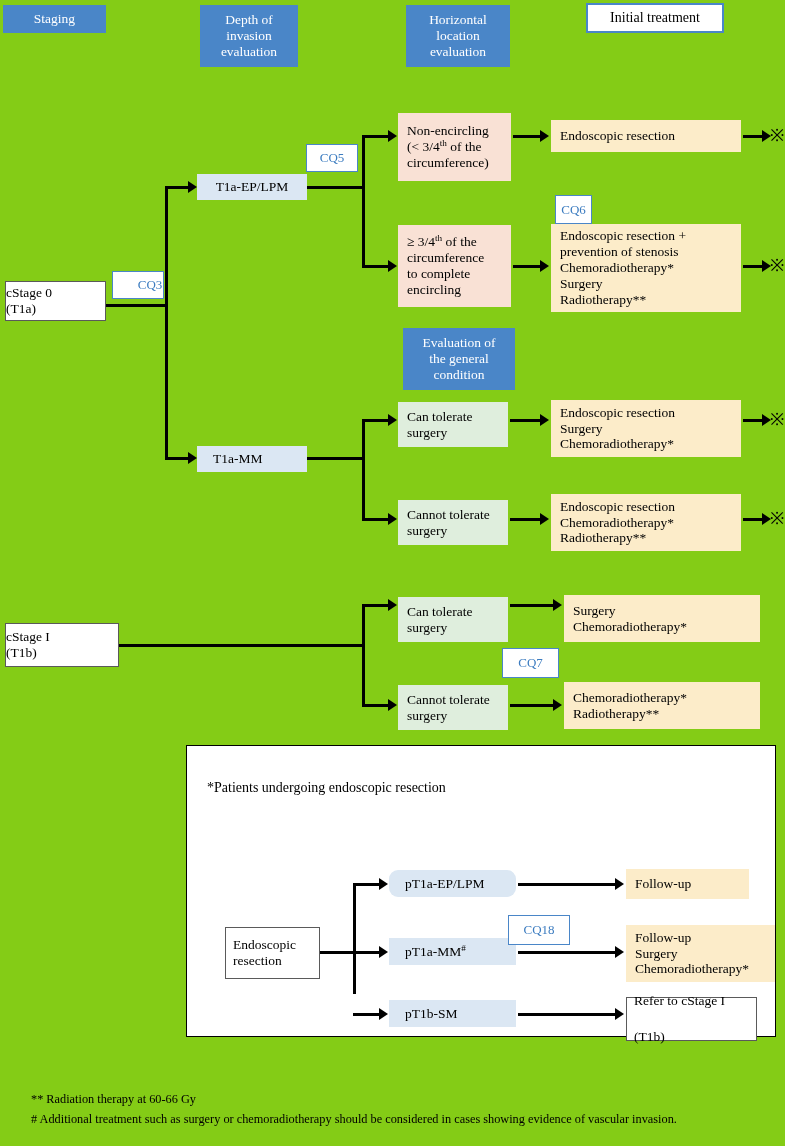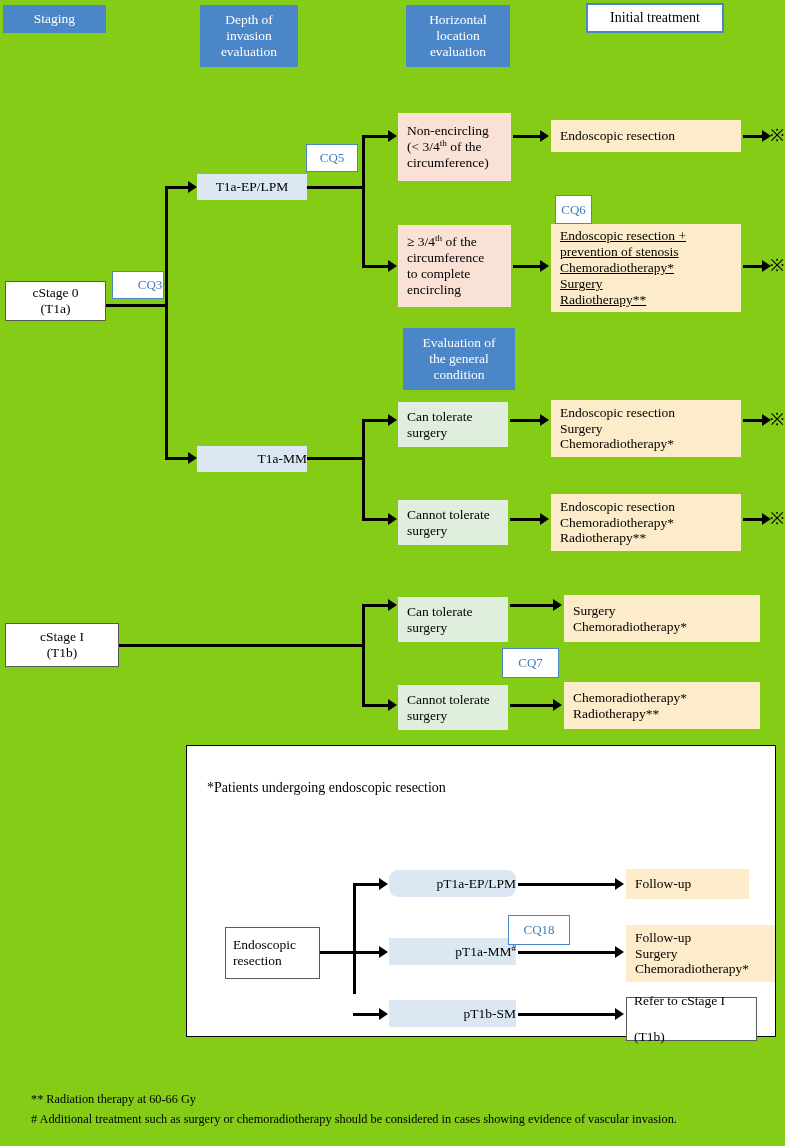--- a/index.html
+++ b/index.html
@@ -58,36 +58,34 @@
     z-index: 7;
   }
   
   .box-white {
     background: #ffffff;
     border: 1.1px solid #5a5a5a;
     font-size: 13.5px;
     display: flex;
     flex-direction: column;
     justify-content: center;
-    align-items: center;
     z-index: 5;
   }
   .box-white.left {
     align-items: flex-start;
     padding-left: 7px;
   }
   
   .box-lblue {
     background: #dbe7f3;
     font-size: 13.5px;
     display: flex;
     align-items: center;
-    padding-left: 2px;
+    padding-left: 16px;
     z-index: 5;
-    justify-content: flex-end;
   }
   .box-lblue.center { justify-content: center; padding-left: 0; }
   
   .box-peach {
     background: #f9e1d5;
     font-size: 13.5px;
     display: flex;
     flex-direction: column;
     justify-content: center;
     padding-left: 9px;
@@ -253,21 +251,21 @@
   <div class="hline" style="left:513px; top:265px; width:29px;"></div>
   <div class="arrow" style="left:540px; top:260px;"></div>
 
   <div class="node box-cream" style="left:551px; top:120px; width:190px; height:32px;">
     <span class="ln">Endoscopic resection</span>
   </div>
   <div class="hline" style="left:743px; top:135px; width:22px;"></div>
   <div class="arrow" style="left:762px; top:130px;"></div>
   <div class="mark" style="left:770px; top:127px;">※</div>
 
-  <div class="node box-cream" style="left:551px; top:224px; width:190px; height:88px;text-decoration:underline;">
+  <div class="node box-cream" style="left:551px; top:224px; width:190px; height:88px;">
     <span class="ln">Endoscopic resection +</span>
     <span class="ln">prevention of stenosis</span>
     <span class="ln">Chemoradiotherapy*</span>
     <span class="ln">Surgery</span>
     <span class="ln">Radiotherapy**</span>
   </div>
   <div class="hline" style="left:743px; top:265px; width:22px;"></div>
   <div class="arrow" style="left:762px; top:260px;"></div>
   <div class="mark" style="left:770px; top:257px;">※</div>
 

